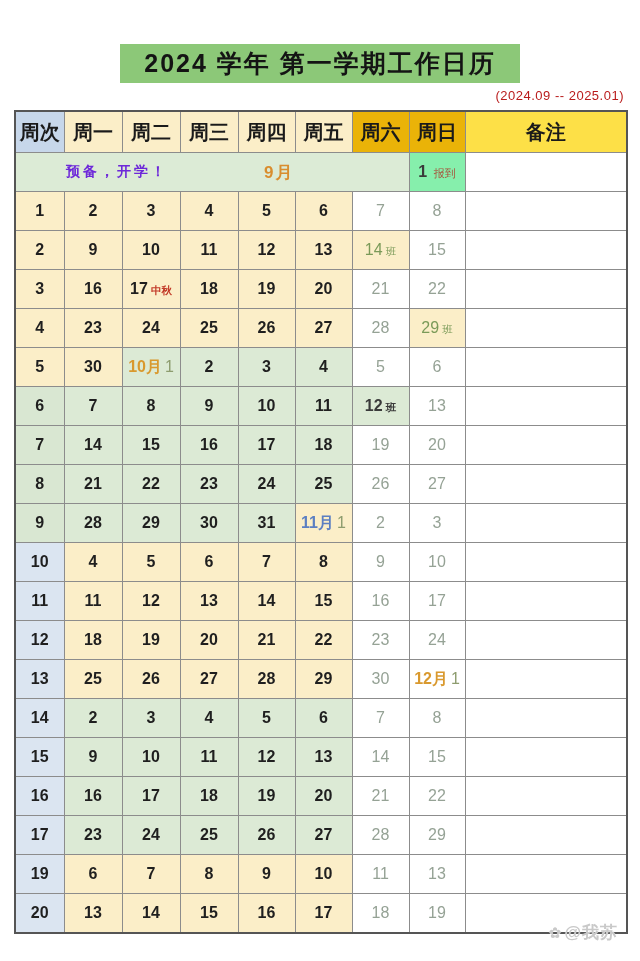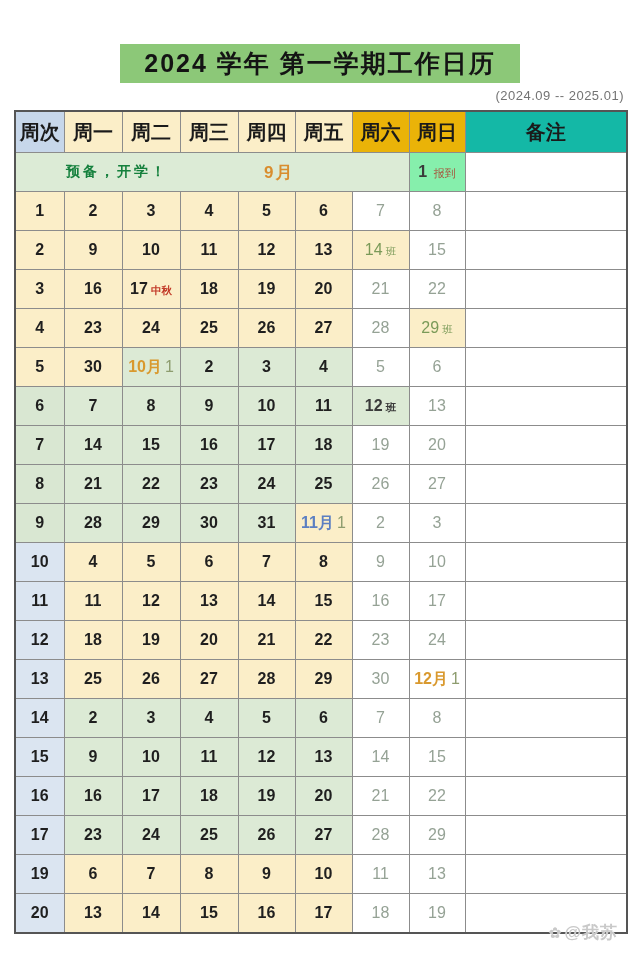--- a/index.html
+++ b/index.html
@@ -1,33 +1,33 @@
 <!DOCTYPE html>
 <html><head>
 <meta charset="utf-8">
 <style>
   html,body{margin:0;padding:0;background:#ffffff;font-family:"Liberation Sans","DejaVu Sans",sans-serif;}
   .page{position:relative;width:640px;height:961px;background:#ffffff;overflow:hidden;}
 
   .title-wrap{position:absolute;top:44px;left:0;width:100%;text-align:center;}
   .title{display:inline-block;background:#8cc878;color:#141414;font-size:25px;font-weight:bold;
          letter-spacing:2px;padding:5px 24px;line-height:1.15;}
-  .date-range{position:absolute;top:88px;right:16px;font-size:13px;color:#737373;letter-spacing:.5px;}
+  .date-range{position:absolute;top:88px;right:16px;font-size:13px;color:#b91c1c;letter-spacing:.5px;}
 
   table.cal{position:absolute;top:110px;left:14px;width:612px;border-collapse:collapse;
             table-layout:fixed;border:2px solid #555;}
   .cal th,.cal td{border:1px solid #8c8c8c;text-align:center;vertical-align:middle;padding:0;
                   overflow:hidden;white-space:nowrap;}
   .cal thead th{height:40px;font-size:20px;font-weight:bold;color:#1a1a1a;}
   .cal tbody td{height:38px;font-size:16px;}
 
   .th-week{background:#c7d7ea;}
   .th-day{background:#fbeec8;}
   .th-sat,.th-sun{background:#eab308;color:#456f2d;}
-  .th-remark{background:#14b8a6;}
+  .th-remark{background:#fde047;}
 
   .bg-y{background:#fbeec8;}
   .bg-g{background:#dcead5;}
   .bg-w{background:#ffffff;}
   .bg-cream{background:#fbeec8;}
   .bg-wgreen{background:#d9e7d2;}
   .bg-wblue{background:#dbe5f1;}
 
   .week-cell{font-size:15px;}
   .part{color:#1f1f1f;font-weight:bold;}
@@ -37,21 +37,21 @@
   .c-orange{color:#d9992e;}
   .c-blue{color:#5c7fc2;text-align:center;}
   .c-olive{color:#8d9c6e;font-weight:normal;}
   .c-dark{color:#3a3a3a;}
   .c-brick{color:#a8503a;}
   .sm{font-size:10.5px;}
   .gap{margin-left:3px;}
 
   .month-span-cell{background:#dcebd6;height:40px;}
   .month-row-inner{display:flex;align-items:center;}
-  .prep-label{font-size:14px;font-weight:bold;letter-spacing:3px;color:#15803d;margin-left:50px;}
+  .prep-label{font-size:14px;font-weight:bold;letter-spacing:3px;color:#6d28d9;margin-left:50px;}
   .month-label{font-size:17px;font-weight:bold;color:#d98d2e;letter-spacing:2px;margin-left:96px;}
   .month-sun-cell{background:#86efac;height:40px;font-size:15px;}
   .sun-day{color:#3a3a3a;font-weight:bold;}
   .sun-note{font-size:11px;margin-left:2px;}
 
   .remark-cell{background:#ffffff;}
 
   .watermark{position:absolute;top:921px;right:22px;color:#c9c9c9;font-size:17px;font-weight:bold;
              letter-spacing:1px;text-shadow:0 0 1px #ffffff;}
   .watermark .wm-icon{margin-right:2px;font-size:15px;}

